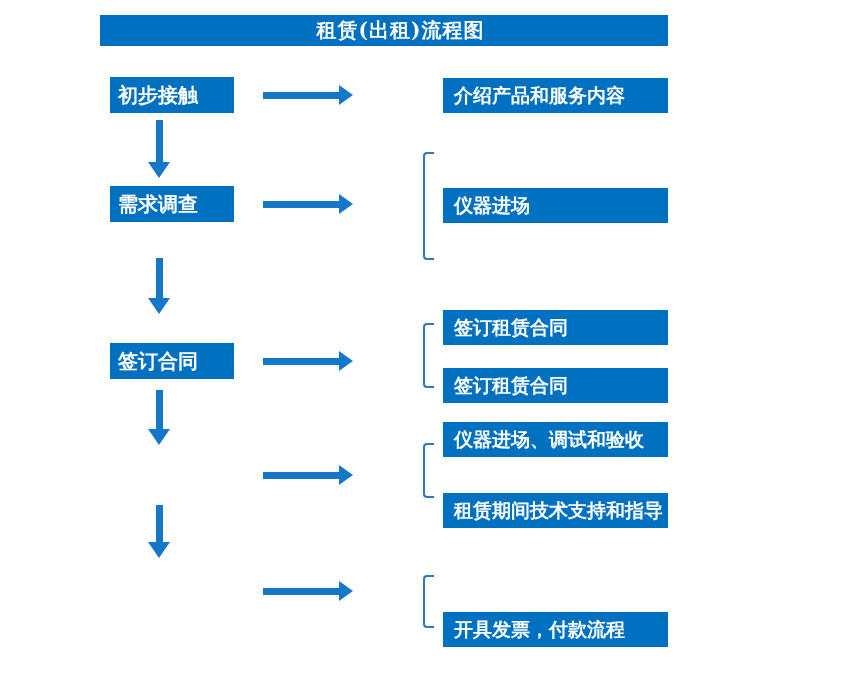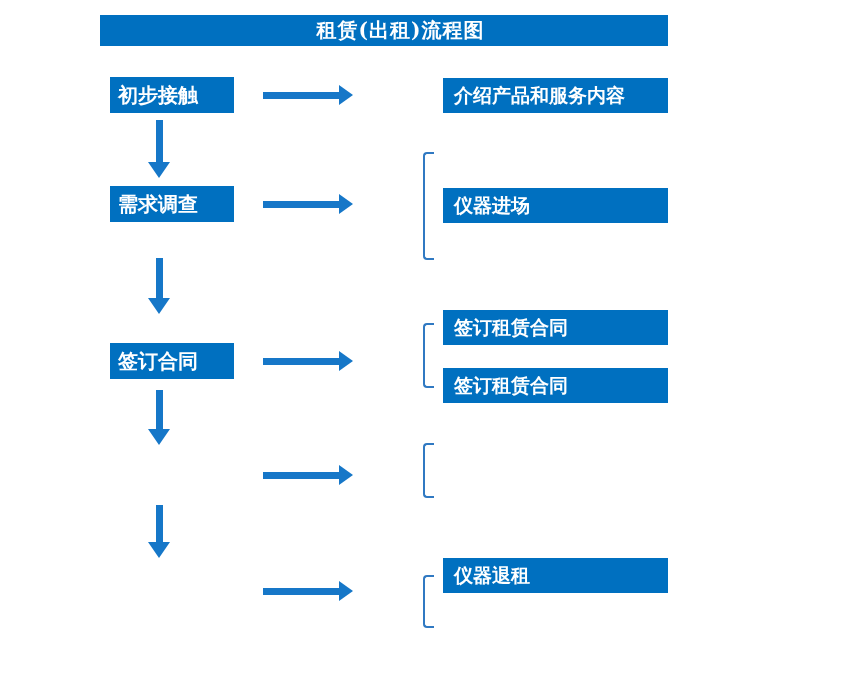--- a/index.html
+++ b/index.html
@@ -145,18 +145,24 @@
     <span>仪器进场</span>
   </div>
 
   <div class="detail-box" style="top:310px">
     <span>签订租赁合同</span>
   </div>
   <div class="detail-box" style="top:368px">
     <span>签订租赁合同</span>
   </div>
 
+  <div class="detail-box" style="top:422px">
+    <span>仪器进场、调试和验收</span>
+  </div>
+  <div class="detail-box" style="top:493px">
+    <span>租赁期间技术支持和指导</span>
+  </div>
 
-  <div class="detail-box" style="top:558px">
-    <span>仪器退租</span>
+  <div class="detail-box" style="top:612px">
+    <span>开具发票，付款流程</span>
   </div>
 
 </div>
 
 </body></html>

